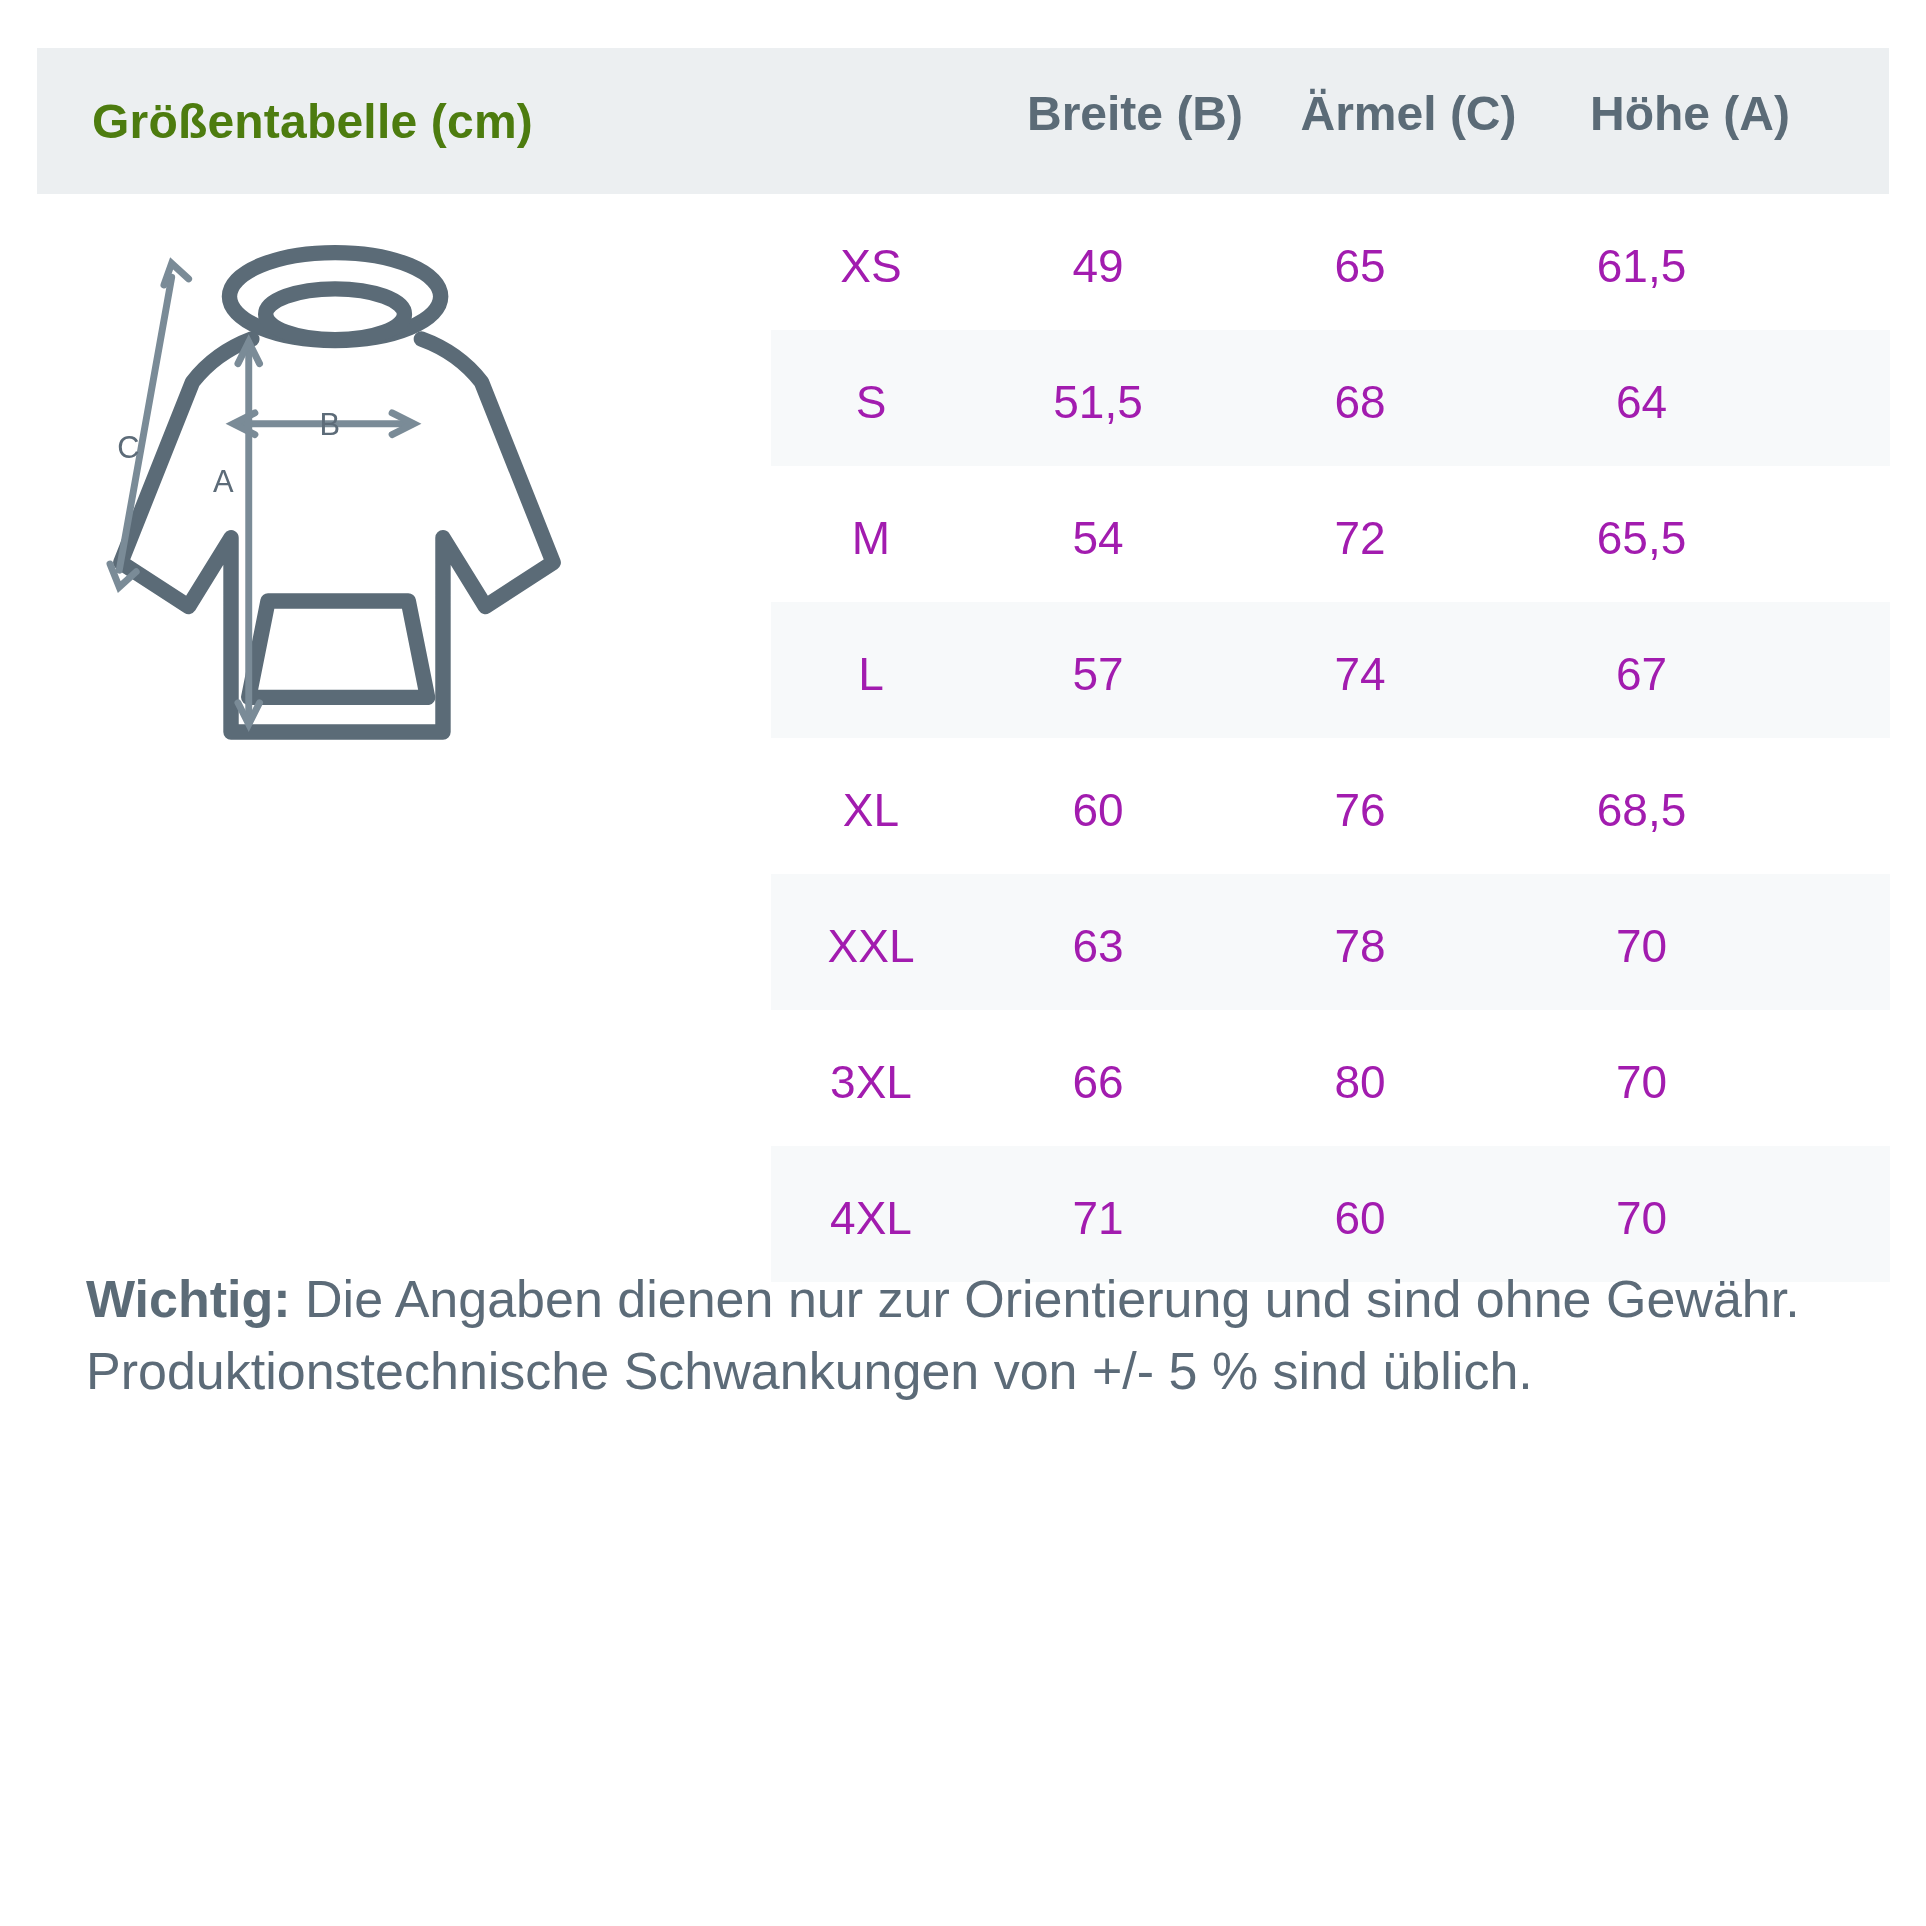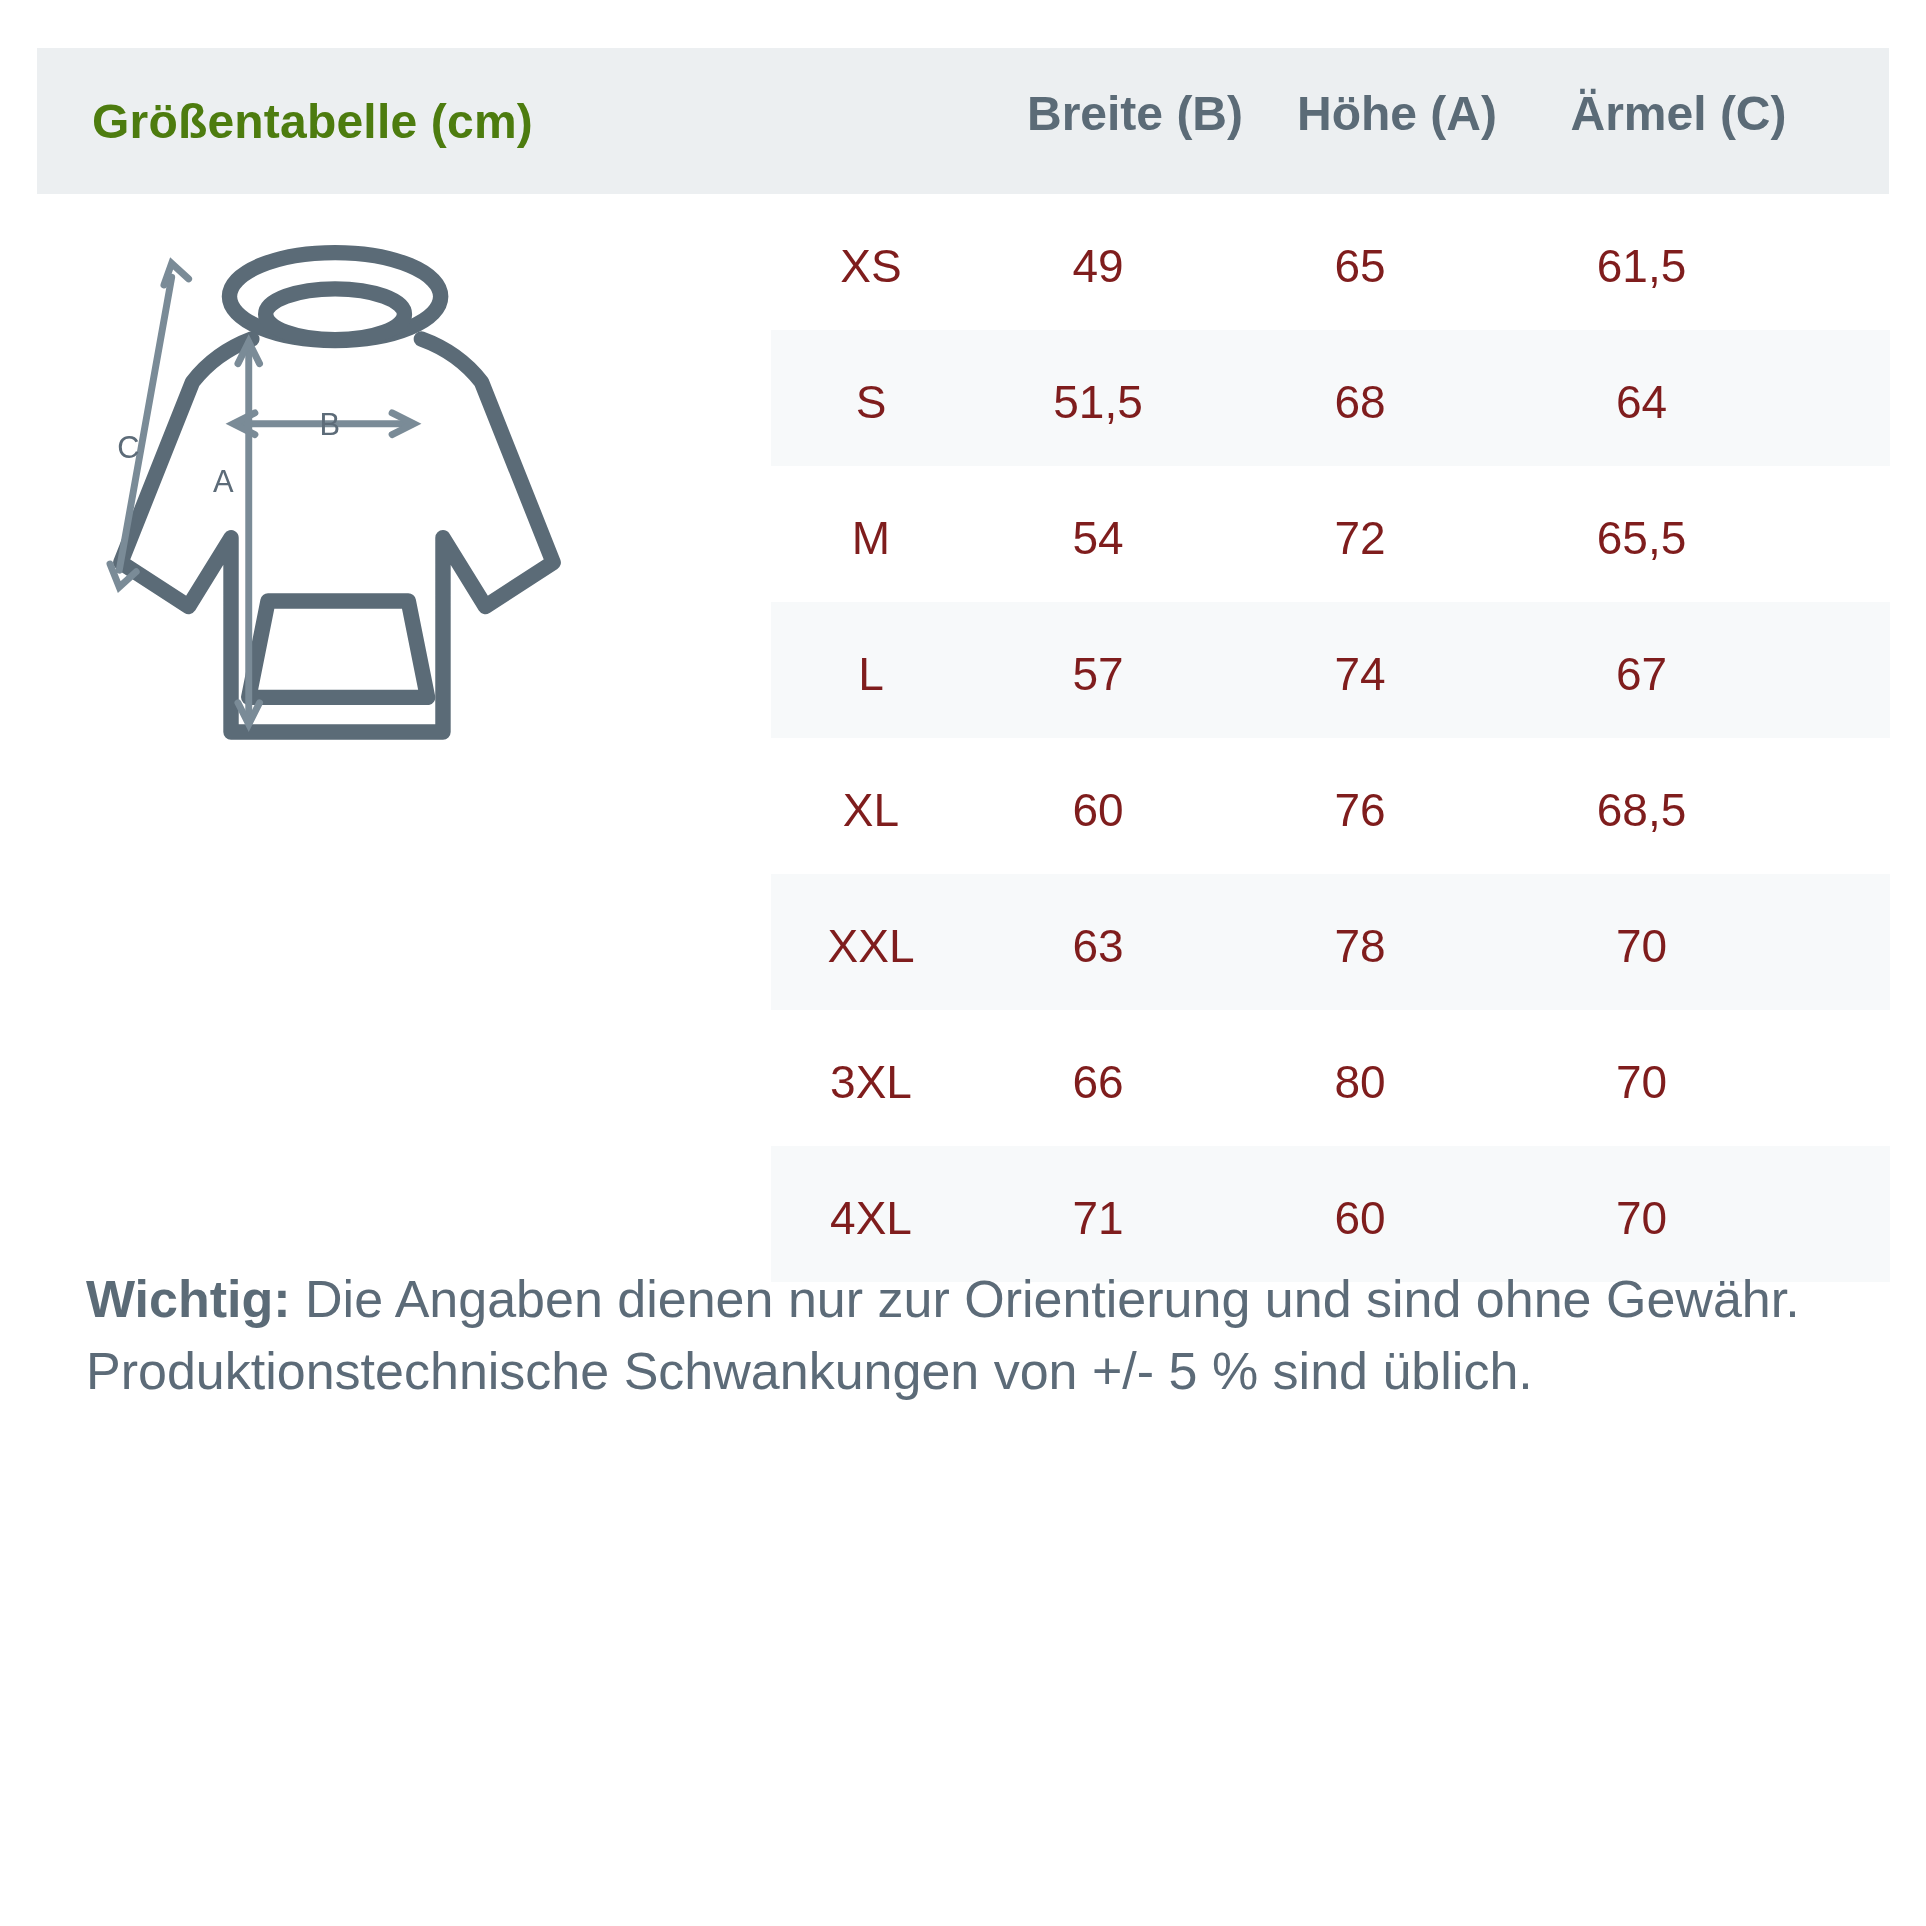--- a/index.html
+++ b/index.html
@@ -71,21 +71,21 @@
     width: 1119px;
   }
   .row {
     display: flex;
     align-items: center;
     height: 136px;
   }
   .row.alt { background: #f7f9fa; }
   .cell {
     font-size: 46px;
-    color: #7f1d1d;
+    color: #a21caf;
     text-align: center;
     white-space: nowrap;
     margin-top: 8px;
   }
   .c-size { width: 200px; }
   .c-b    { width: 254px; }
   .c-a    { width: 270px; }
   .c-c    { width: 293px; }
 
   
@@ -115,22 +115,22 @@
 </head>
 <body>
 
 <div class="sheet">
 
   <div class="header-band">
     <div class="header-title">Größentabelle (cm)</div>
     <div class="header-cols">
       <div class="header-col hc-size"></div>
       <div class="header-col hc-b">Breite (B)</div>
+      <div class="header-col hc-c">Ärmel (C)</div>
       <div class="header-col hc-a">Höhe (A)</div>
-      <div class="header-col hc-c">Ärmel (C)</div>
     </div>
   </div>
 
   <div class="illustration">
     <svg viewBox="0 0 890 790" width="686" height="609" xmlns="http://www.w3.org/2000/svg">
       <g fill="none" stroke="#5b6b77" stroke-width="20" stroke-linejoin="round" stroke-linecap="round">
 
         <ellipse cx="340" cy="85" rx="137" ry="57"></ellipse>
 
         <ellipse cx="340" cy="108" rx="90" ry="33"></ellipse>

